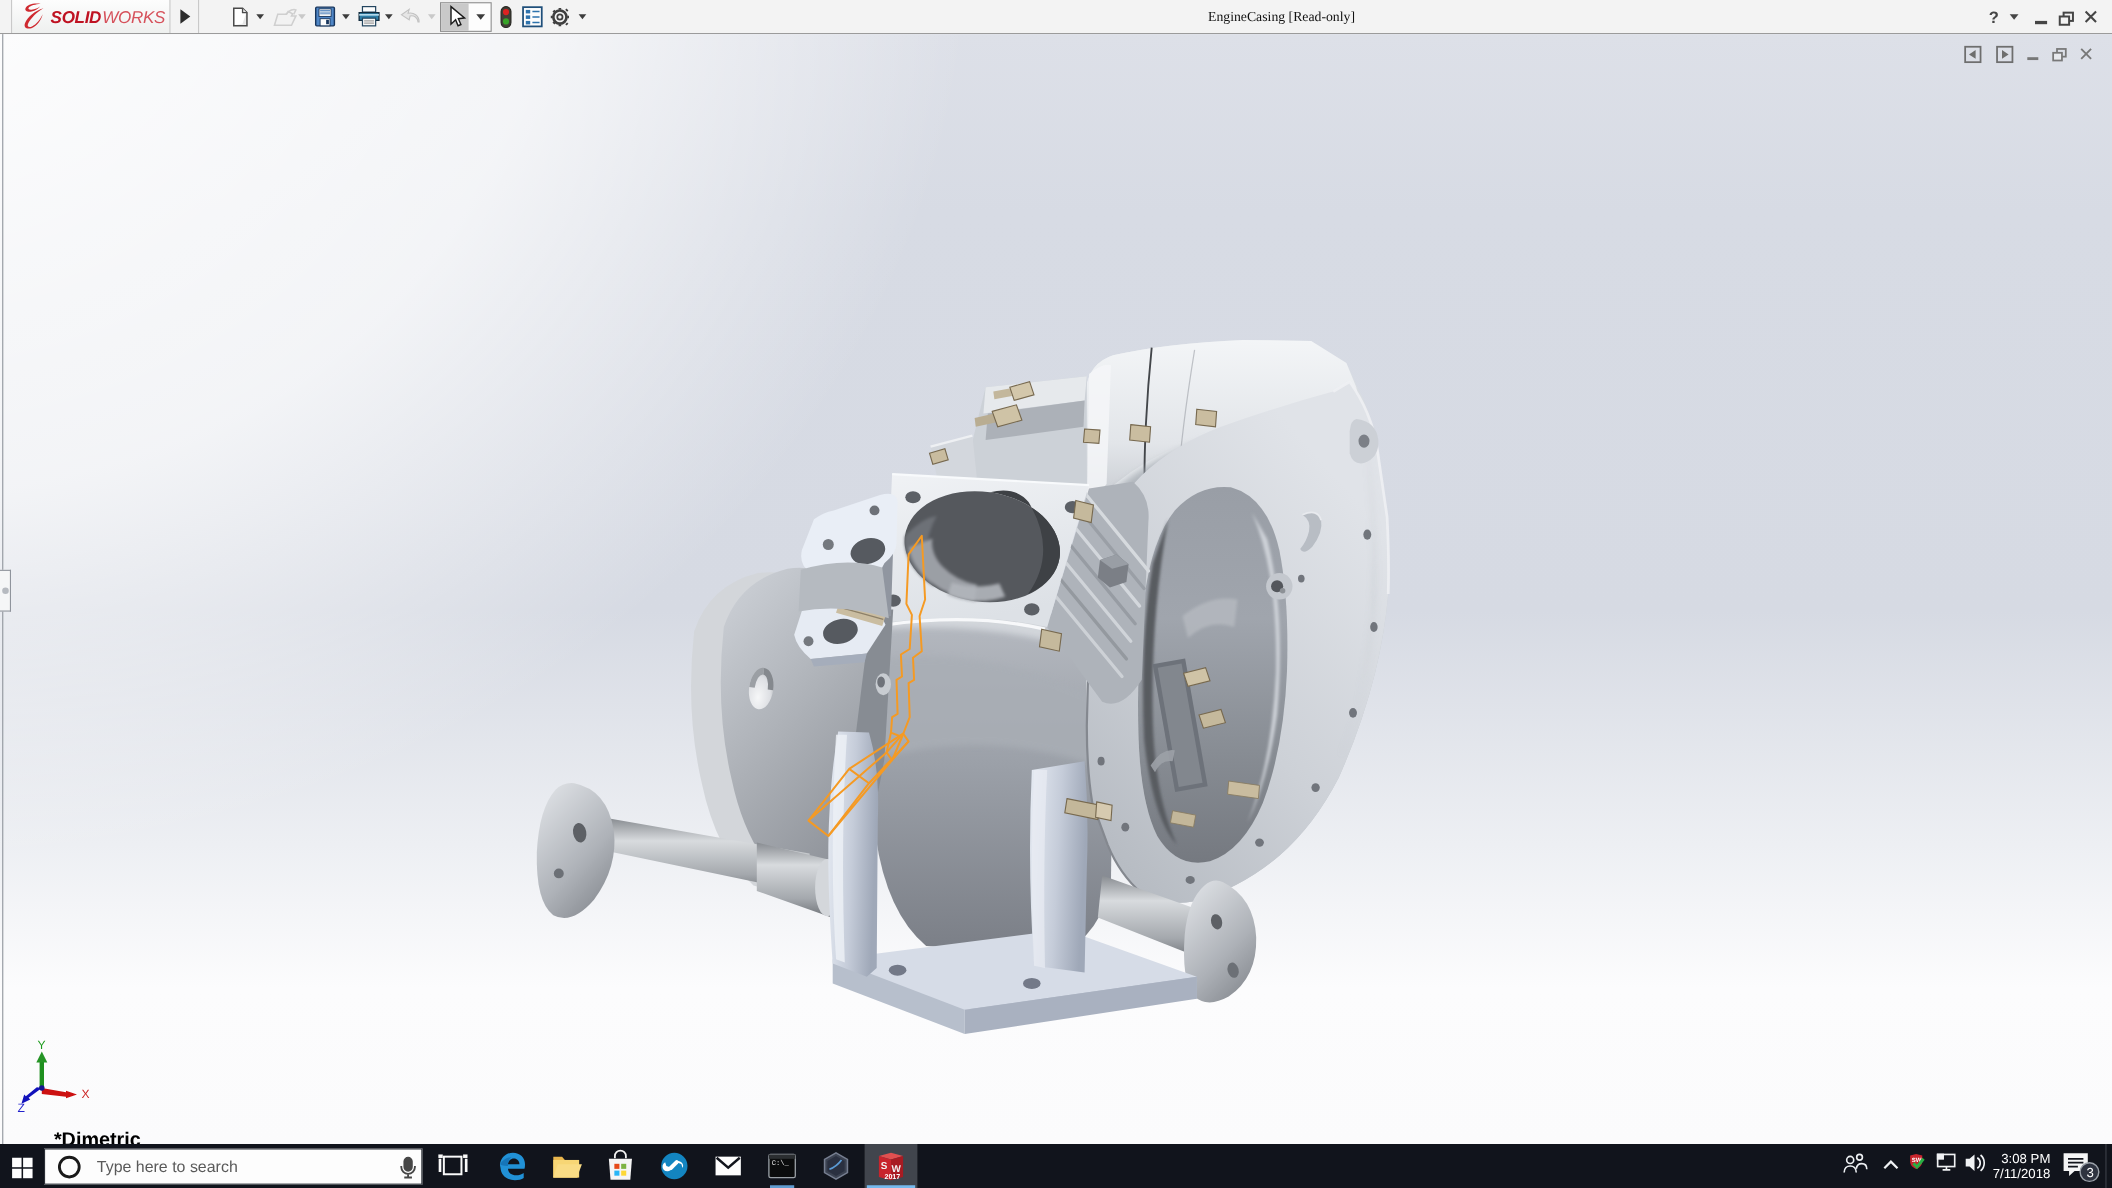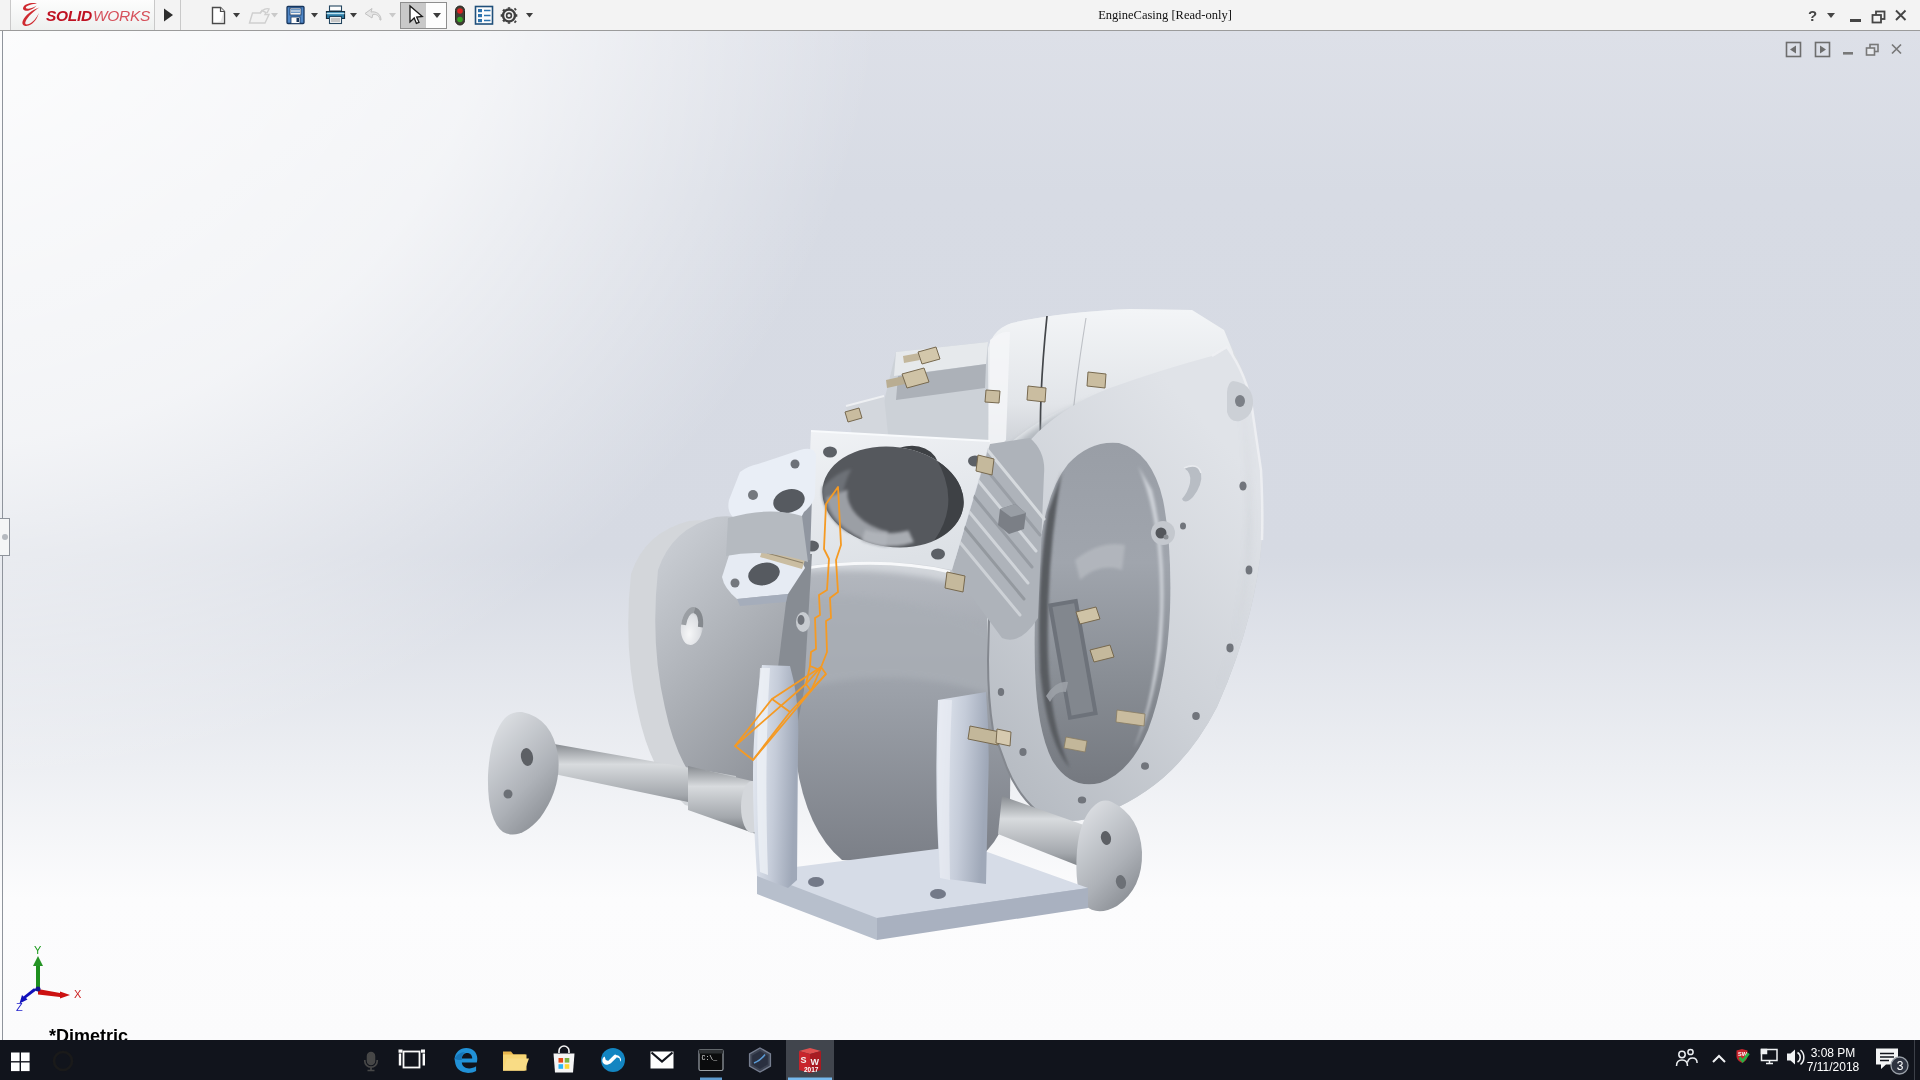--- a/index.html
+++ b/index.html
@@ -37,21 +37,21 @@
   
   .dwc { position:absolute; top:40px; }
 
   
   #taskbar { position:absolute; left:0; top:1040px; width:1920px; height:40px;
     background:#11141c; }
   #searchbox { position:absolute; left:40px; top:1044px; width:344px; height:33px;
     background:#fdfdfd; border:1px solid #2a2e36; }
   #searchbox .txt { position:absolute; left:47px; top:8px; font-size:14.5px; color:#5a5a5a; }
   #tray-clock { position:absolute; left:1802px; top:1046px; width:62px; height:28px;
-    color:#fff; font-size:12px; text-align:center; line-height:14px; }
+    color:#fff; font-size:12px; text-align:right; line-height:14px; }
 </style>
 </head>
 <body>
 <div id="stage">
 
   <div id="titlebar">
     <div id="logo">
       <svg width="143" height="30" viewBox="0 0 143 30">
         <g fill="#cf2a30">
           <path d="M 26,3.5 C 20,2.2 13.5,4.2 12.2,7.4 C 11.2,9.9 14.2,11.2 17.8,10.4 C 21,9.7 24,7.8 25.6,5.6 C 24,7 20.5,8.6 17.6,8.8 C 15.2,9 14.2,8 15.2,6.8 C 16.6,5.2 21.5,4 26,3.5 Z"></path>
@@ -429,20 +429,23 @@
   <div id="taskbar"></div>
 
   <svg style="position:absolute;left:8px;top:1048px" width="26" height="26" viewBox="0 0 26 26">
     <g fill="#fefefe">
       <rect x="3" y="4.5" width="8.6" height="8.6"></rect>
       <rect x="13" y="4.5" width="8.6" height="8.6"></rect>
       <rect x="3" y="14.5" width="8.6" height="8.6"></rect>
       <rect x="13" y="14.5" width="8.6" height="8.6"></rect>
     </g>
   </svg>
+  <div id="searchbox">
+      <span class="txt">Type here to search</span>
+    </div>
   <svg style="position:absolute;left:50px;top:1048px" width="26" height="26" viewBox="0 0 26 26">
     <circle cx="13" cy="13" r="9" fill="none" stroke="#1a1a1a" stroke-width="2.6"></circle>
   </svg>
   <svg style="position:absolute;left:358px;top:1048px" width="26" height="26" viewBox="0 0 26 26">
     <g fill="none" stroke="#474747" stroke-width="1.7">
       <path d="M13,4.5 a3.4,3.4 0 0 1 3.4,3.4 v5 a3.4,3.4 0 0 1 -6.8,0 v-5 A3.4,3.4 0 0 1 13,4.5 z" fill="#474747"></path>
       <path d="M6.8,12 v1 a6.2,6.2 0 0 0 12.4,0 v-1"></path>
       <path d="M13,19.5 v3 M9.5,22.5 h7"></path>
     </g>
   </svg>

